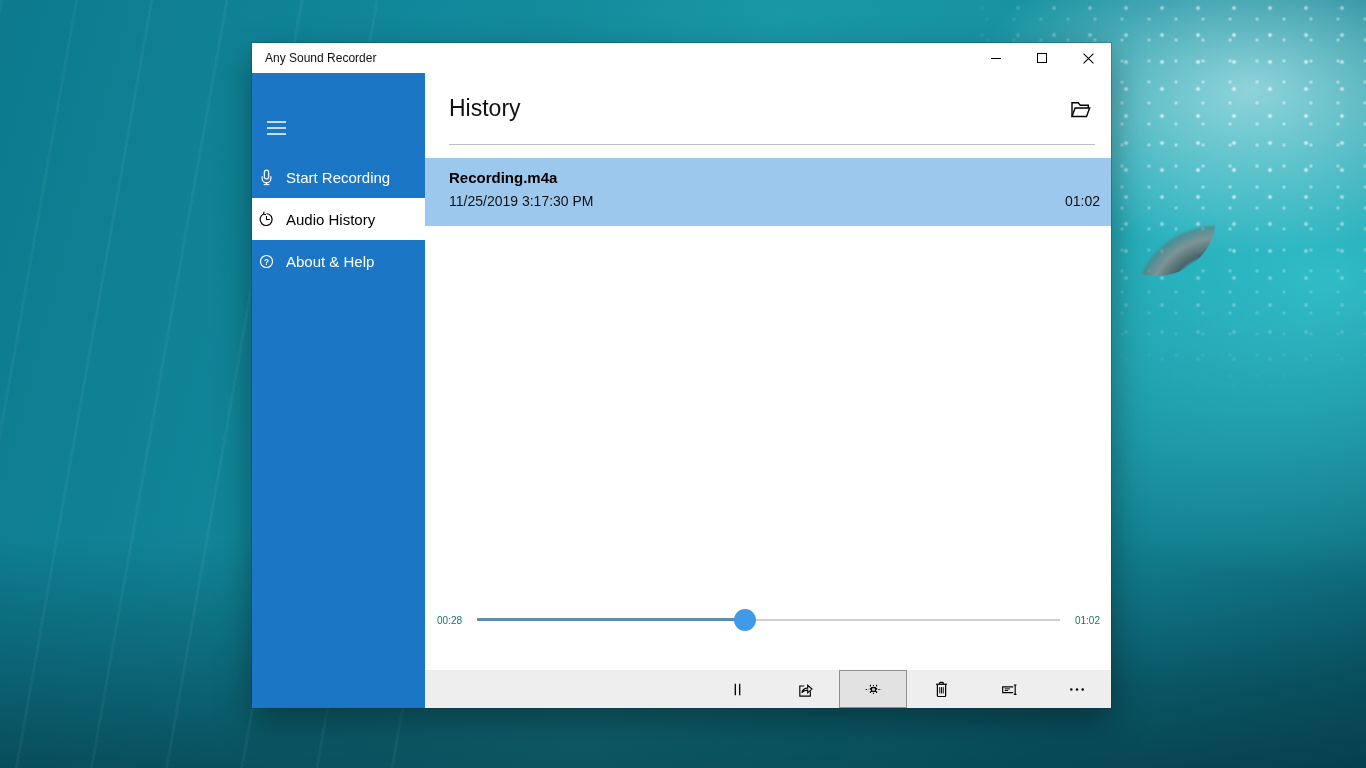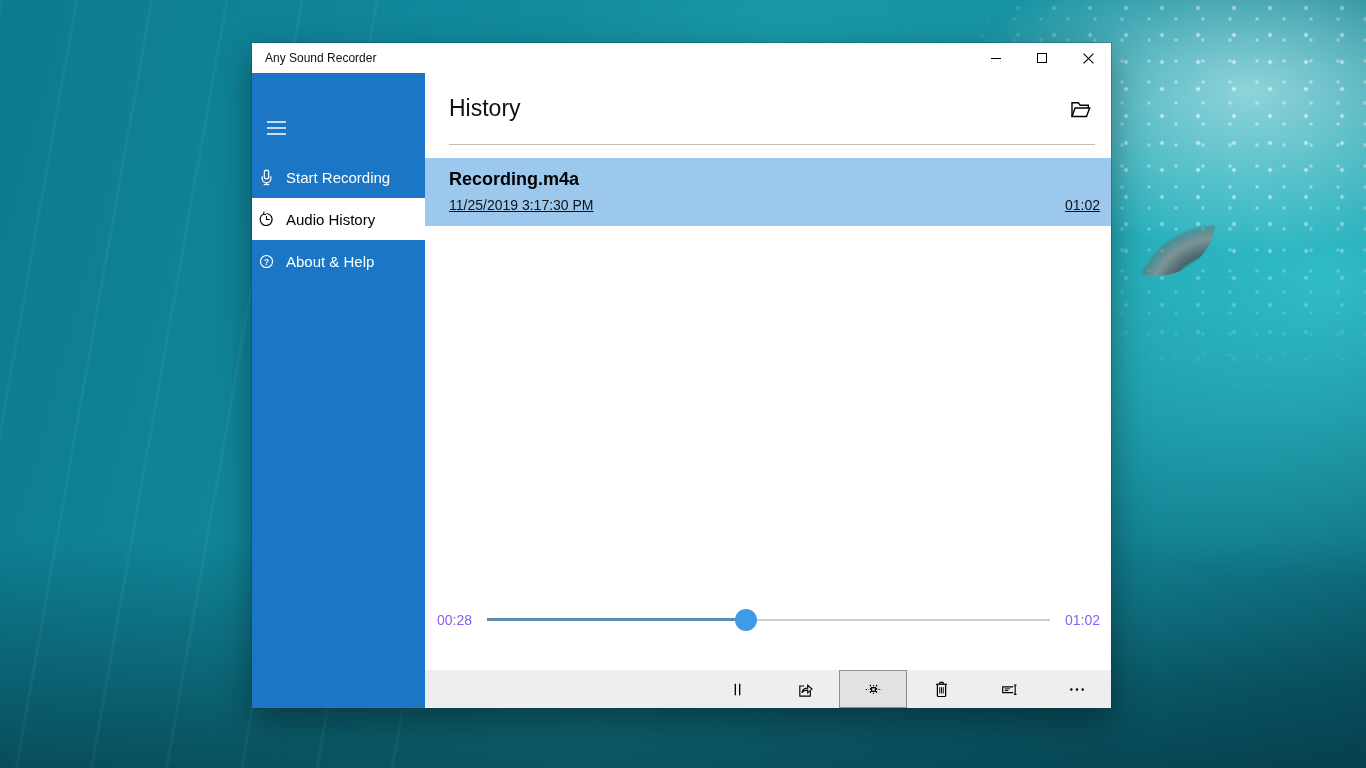--- a/index.html
+++ b/index.html
@@ -67,29 +67,29 @@
   .main { flex:1; position:relative; background:#fff; min-width:0; }
   .main-header { display:flex; align-items:center; padding:22px 18px 0 24px;gap:10px; }
   .main-title { font-size:23px; font-weight:400; color:#111; }
   .folder-btn { margin-left:auto; background:transparent; border:none; color:#000; display:flex; align-items:center; }
   .divider { height:1px; background:#c0c0c0; margin:22px 16px 0 24px; }
 
   .recording-item {
     margin-top:13px; height:68px; background:var(--selection-blue,#9cc8ee);
     padding:11px 11px 0 24px;
   }
-  .recording-name { font-size:18px; font-weight:700; color:#000; }
-  .recording-meta { display:flex; justify-content:space-between; margin-top:7px; font-size:14px; color:#111;text-decoration:underline; }
+  .recording-name { font-size:15px; font-weight:700; color:#000; }
+  .recording-meta { display:flex; justify-content:space-between; margin-top:7px; font-size:14px; color:#111; }
 
   
   .player-row {
     position:absolute; left:0; right:0; top:532px; height:30px;
     display:flex; align-items:center; padding:0 11px 0 12px;
   }
-  .time-label { font-size:14px; color:#8b5cf6; flex:0 0 auto; }
+  .time-label { font-size:10px; color:#0f766e; flex:0 0 auto; }
   .time-label.right { text-align:right; }
   .slider { flex:1; margin:0 15px; position:relative; height:30px; }
   .slider-track { position:absolute; left:0; right:0; top:13.5px; height:2.5px; background:#cfcfcf; }
   .slider-fill { position:absolute; left:0; top:13px; height:3px; background:var(--track-filled,#5e8cb0); width:46%; }
   .slider-thumb {
     position:absolute; top:4px; left:46%; width:22px; height:22px; margin-left:-11px;
     border-radius:50%; background:var(--thumb-blue,#3f9ae8);
   }
 
   

